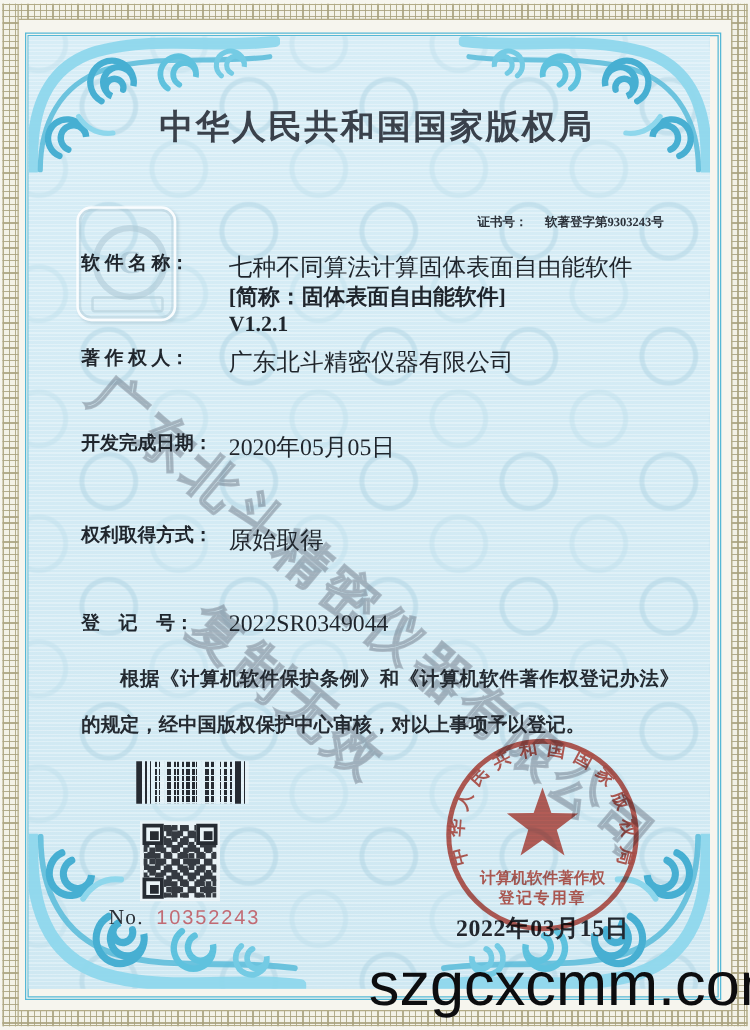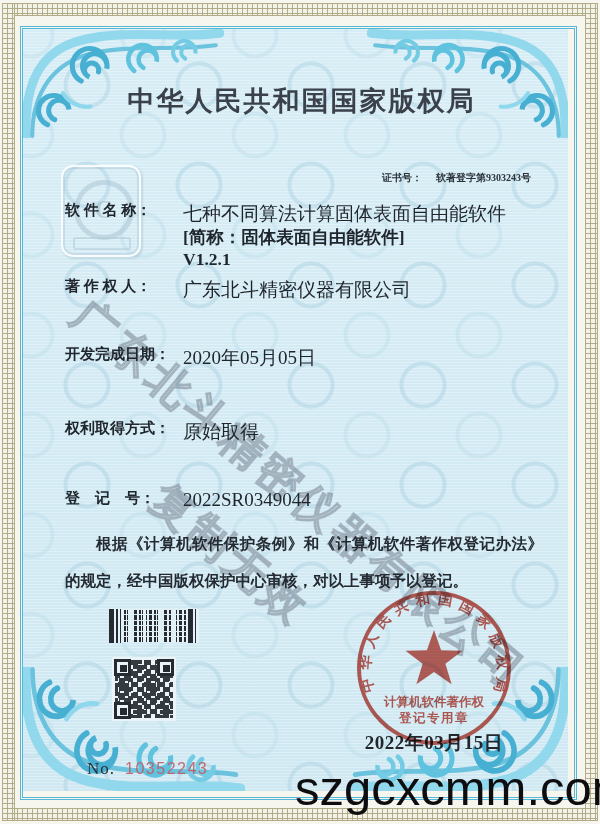--- a/index.html
+++ b/index.html
@@ -137,21 +137,21 @@
     background:
       conic-gradient(#262b32 25%,transparent 0 50%,#262b32 0 75%,transparent 0) 0 0/9px 9px,
       conic-gradient(#262b32 25%,transparent 0 50%,#262b32 0 75%,transparent 0) 3px 5px/13px 11px;
     opacity:.92;
   }
   .qr-finder{position:absolute;width:17px;height:17px;border:3.5px solid #262b32;background:#eaf3f7;box-sizing:border-box;}
   .qr-finder .qr-dot{position:absolute;left:3px;top:3px;width:7px;height:7px;background:#262b32;}
   .qr-f1{left:2px;top:2px;} .qr-f2{right:2px;top:2px;} .qr-f3{left:2px;bottom:2px;}
 
   
-  .serial{position:absolute;left:64px;top:695px;z-index:3;white-space:nowrap;margin-top:35px;}
+  .serial{position:absolute;left:64px;top:695px;z-index:3;white-space:nowrap;}
   .serial .pfx{font-size:17px;color:#2a2f36;letter-spacing:1px;}
   .serial .num{
     font-family:"Liberation Sans","DejaVu Sans",sans-serif;
     font-size:16px;color:#c05a63;letter-spacing:1.5px;margin-left:10px;opacity:.88;
   }
 
   
   .seal{position:absolute;left:328px;top:556px;width:166px;height:166px;z-index:5;mix-blend-mode:multiply;opacity:.92;}
 
   .issue-date{

